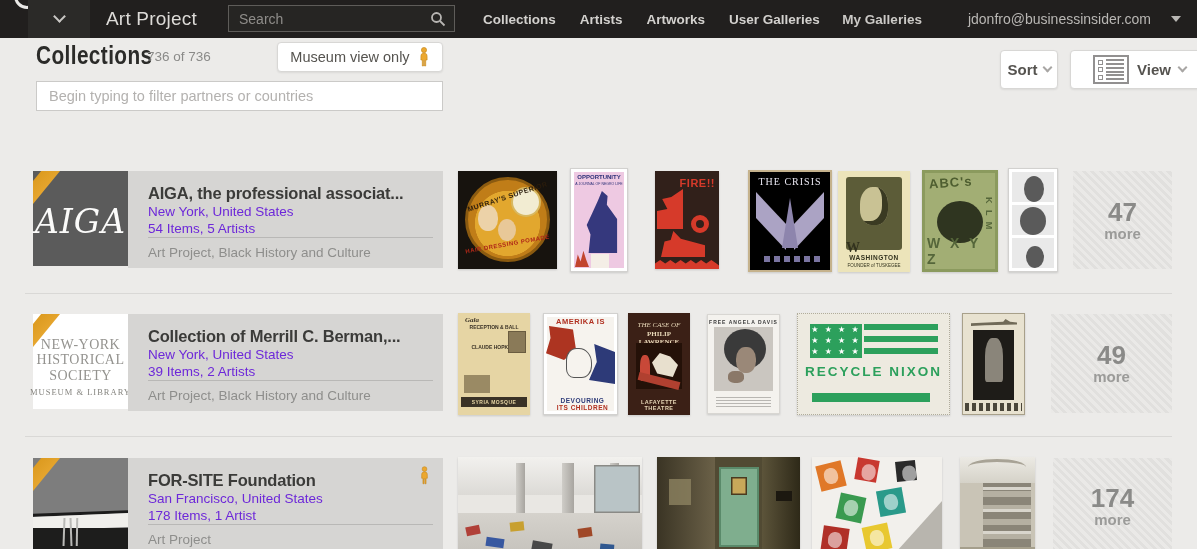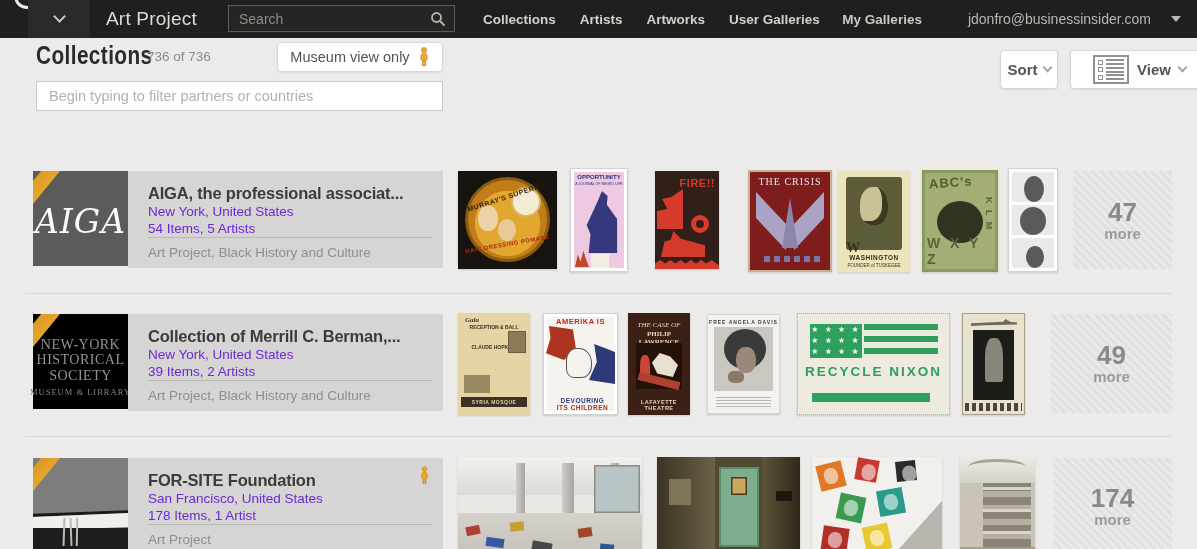--- a/index.html
+++ b/index.html
@@ -62,21 +62,21 @@
   .row1 { top:168px; } .row2 { top:311px; } .row3 { top:455px; }
   .row-divider { position:absolute; left:25px; width:1147px; height:1px; background:#d9d8d6; }
   .div1 { top:293px; } .div2 { top:436px; }
 
   .logo { position:absolute; left:33px; top:3px; width:95px; height:95px; cursor:pointer; }
   .ribbon { position:absolute; left:0; top:0; width:27px; height:33px;
     background:linear-gradient(135deg,#d9971b,#f2b340); clip-path:polygon(30% 0,100% 0,0 100%,0 30%); }
   .logo-aiga { background:#5b5b5b; display:flex; align-items:center; justify-content:center; }
   .logo-aiga .aiga-txt { color:#fbfbfa; font-family:"DejaVu Serif", serif; font-style:italic;
     font-size:33px; letter-spacing:1px; margin-top:6px; }
-  .logo-nyhs { background:#000000; display:flex; flex-direction:column; align-items:center;
+  .logo-nyhs { background:#ffffff; display:flex; flex-direction:column; align-items:center;
     justify-content:center; padding-top:14px; }
   .logo-nyhs .nl { color:#94938f; font-family:"Liberation Serif", serif; font-size:14px;
     line-height:15.5px; letter-spacing:.5px; white-space:nowrap; }
   .logo-nyhs .nl-small { font-size:8.5px; color:#85847f; letter-spacing:1px; margin-top:2px; }
   .logo-forsite { background:#7d7d7d; overflow:hidden; }
   .fs-black-line { position:absolute; left:0; top:54px; width:95px; height:3px; background:#1b1b1b; transform:skewY(-2deg); }
   .fs-white-band { position:absolute; left:0; top:57px; width:95px; height:14px; background:#f0efec; transform:skewY(-2.5deg); }
   .fs-bottom { position:absolute; left:0; top:70px; width:95px; height:25px; background:#1d1d1c; }
   .fs-line { position:absolute; width:1.5px; height:28px; background:#b9b9b6; top:60px; }
   .fs-l1 { left:30px; transform:rotate(2deg); } .fs-l2 { left:37px; transform:rotate(-2deg); } .fs-l3 { left:43px; transform:rotate(1deg); }
@@ -128,21 +128,21 @@
     letter-spacing:.5px; }
   .fire-head { position:absolute; left:2px; top:18px; width:26px; height:40px; background:#d63a2a;
     clip-path:polygon(100% 0,100% 100%,0 100%,0 55%,40% 50%,20% 25%,55% 20%); }
   .fire-ring { position:absolute; right:10px; top:44px; width:18px; height:18px; border-radius:50%;
     border:5px solid #d63a2a; }
   .fire-sphinx { position:absolute; left:6px; bottom:12px; width:44px; height:26px; background:#d63a2a;
     clip-path:polygon(0 100%,8% 40%,22% 35%,28% 0,45% 30%,100% 55%,100% 100%); }
   .fire-zigzag { position:absolute; left:0; bottom:0; width:100%; height:9px; background:#d63a2a;
     clip-path:polygon(0 100%,0 40%,8% 0,16% 40%,24% 0,32% 40%,40% 0,48% 40%,56% 0,64% 40%,72% 0,80% 40%,88% 0,96% 40%,100% 60%,100% 100%); }
 
-  .t-crisis { left:748px; top:2px; width:84px; height:102px; background:#7f1d1d; border:2px solid #c5b28c; }
+  .t-crisis { left:748px; top:2px; width:84px; height:102px; background:#000000; border:2px solid #c5b28c; }
   .crisis-title { position:absolute; left:0; top:4px; width:100%; text-align:center;
     font-family:"Liberation Serif", serif; font-size:10px; color:#e8e6f0; letter-spacing:1px; }
   .crisis-chev1 { position:absolute; left:6px; top:20px; width:30px; height:58px; background:#aba3c4;
     clip-path:polygon(0 0,100% 55%,100% 100%,0 45%); }
   .crisis-chev2 { position:absolute; right:6px; top:20px; width:30px; height:58px; background:#aba3c4;
     clip-path:polygon(100% 0,0 55%,0 100%,100% 45%); }
   .crisis-mid { position:absolute; left:32px; top:26px; width:16px; height:50px; background:#8d85ad;
     clip-path:polygon(50% 0,100% 100%,0 100%); }
   .crisis-wave { position:absolute; left:14px; bottom:8px; width:56px; height:6px;
     background:repeating-linear-gradient(90deg,#7a74a0 0 6px,transparent 6px 10px); }

